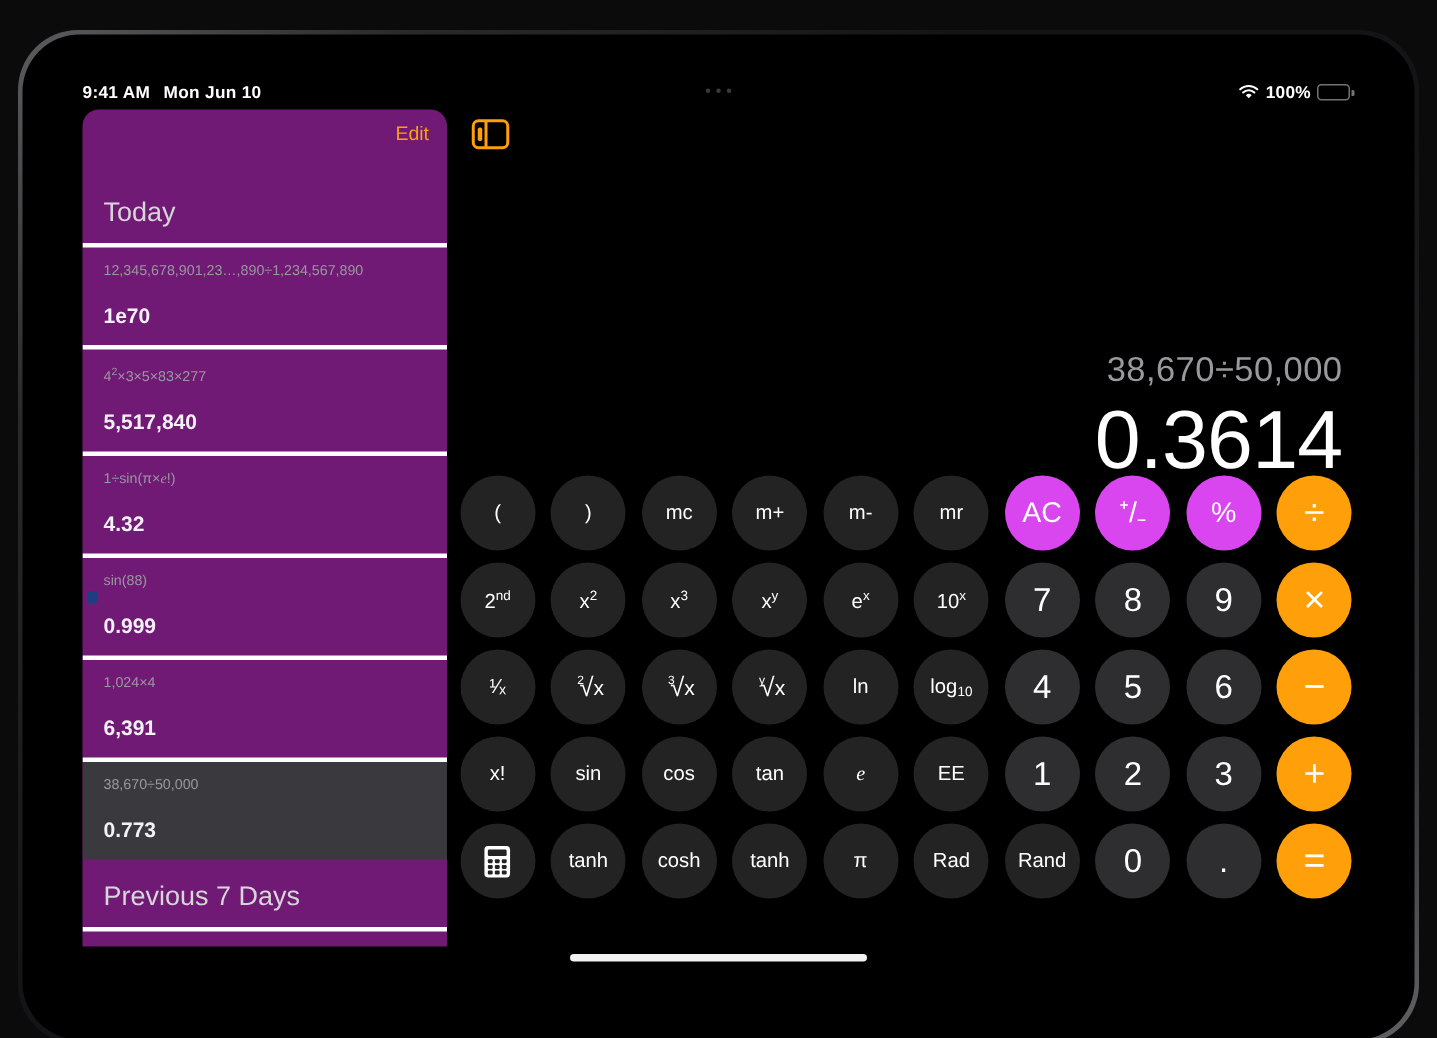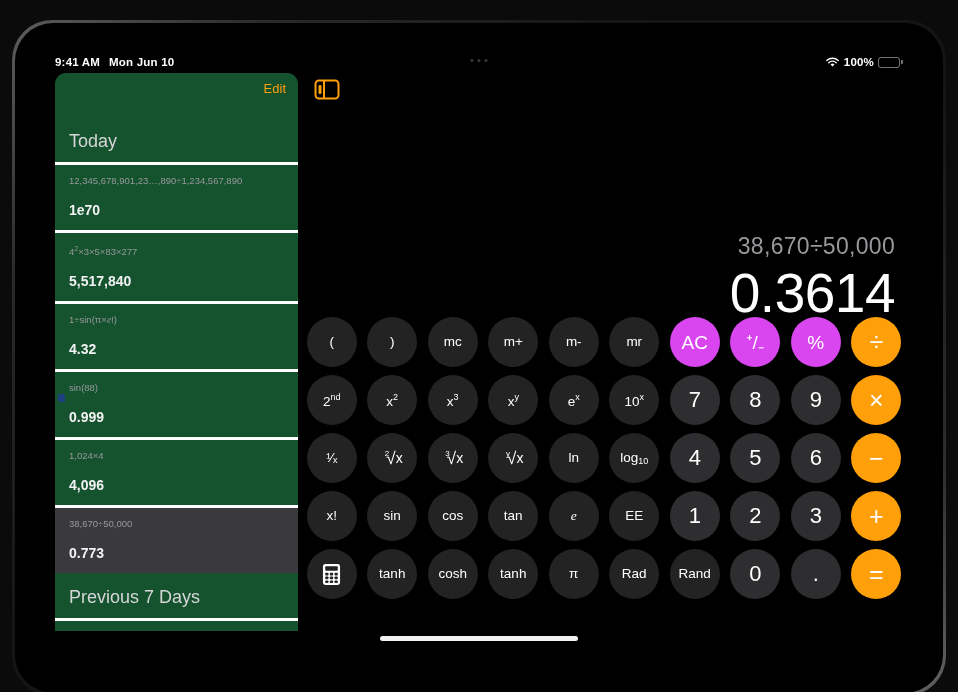--- a/index.html
+++ b/index.html
@@ -43,21 +43,21 @@
     position: absolute; left: 0; top: 0;
     width: 100%; height: 22px;
     display: flex; align-items: center;
     padding: 0 14px;
     color: #fff;
     font-size: 11.5px; font-weight: bold;
     letter-spacing: .2px;
   }
   #status-left { display: flex; gap: 9px; }
   #status-spacer { flex: 1; }
-  #status-right { display: flex; align-items: center; gap: 4px; }
+  #status-right { display: flex; align-items: flex-start; gap: 4px; }
   #camera-dots {
     position: absolute; left: 50%; top: 8px;
     transform: translateX(-50%);
     display: flex; gap: 4px;
   }
   #camera-dots i { width: 3px; height: 3px; border-radius: 50%; background: #3a3a3c; display: block; }
   .wifi-icon { width: 15px; height: 11px; display: block; }
   .battery-icon { display: flex; align-items: center; gap: 1px; }
   .battery-body {
     width: 22px; height: 11px;
@@ -65,21 +65,21 @@
     border-radius: 3px; padding: 1px;
   }
   .battery-fill { width: 100%; height: 100%; background: #fff; border-radius: 1.5px; }
   .battery-cap { width: 2px; height: 4px; background: rgba(255,255,255,.45); border-radius: 0 1px 1px 0; }
 
   
   #sidebar {
     position: absolute;
     left: 14px; top: 22px;
     width: 243px; height: 558px;
-    background: #14532d;
+    background: #701a75;
     border-radius: 11px 11px 0 0;
     overflow: hidden;
   }
   #sidebar-top {
     height: 44px;
     display: flex; align-items: flex-start; justify-content: flex-end;
     padding: 8px 12px 0 0;
   }
   #edit-button {
     color: #ff9f0a; font-size: 13px;
@@ -233,21 +233,21 @@
             <div class="history-row">
               <div class="history-expr">1÷sin(π×<i>e</i>!)</div>
               <div class="history-result">4.32</div>
             </div>
             <div class="history-row">
               <div class="history-expr">sin(88)</div>
               <div class="history-result">0.999</div>
             </div>
             <div class="history-row">
               <div class="history-expr">1,024×4</div>
-              <div class="history-result">4,096</div>
+              <div class="history-result">6,391</div>
             </div>
             <div class="history-row selected">
               <div class="history-expr">38,670÷50,000</div>
               <div class="history-result">0.773</div>
             </div>
             <div class="section-header">Previous 7 Days</div>
             <div class="history-row">
               <div class="history-expr">96+36</div>
               <div class="history-result">132</div>
             </div>

